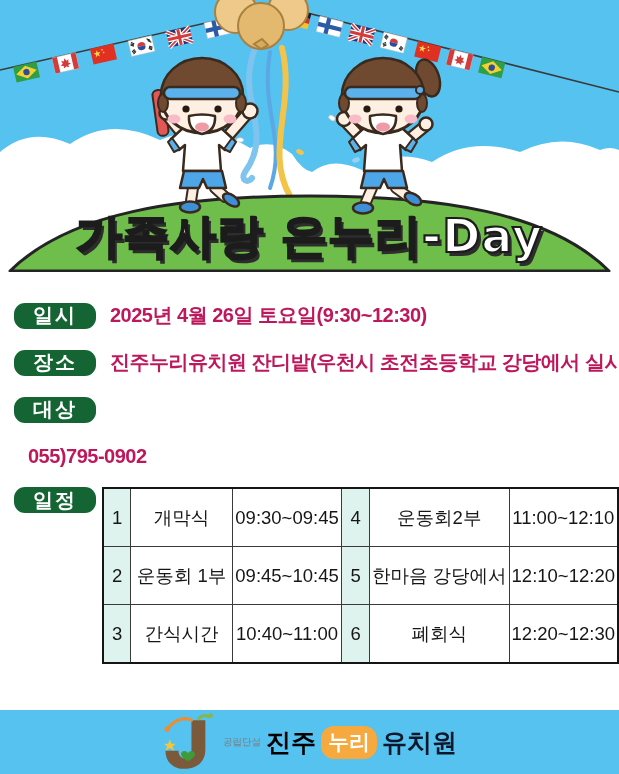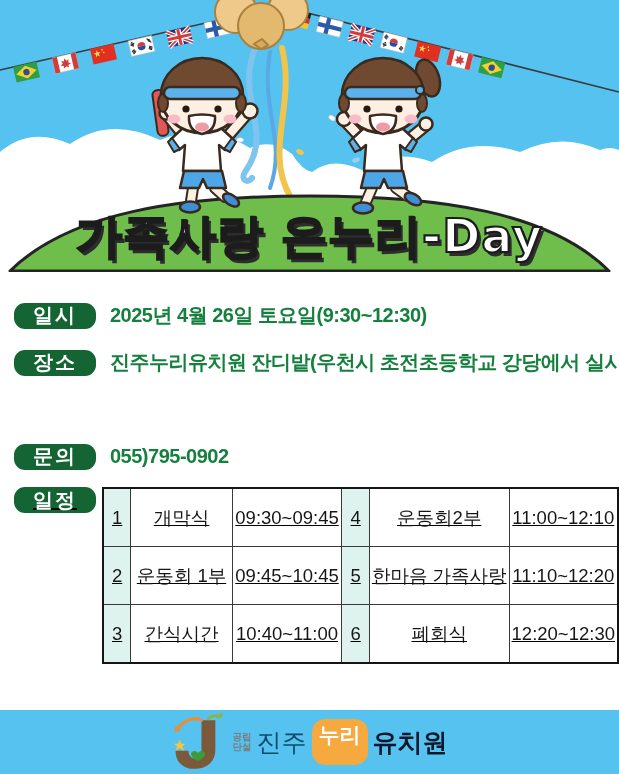--- a/index.html
+++ b/index.html
@@ -10,48 +10,48 @@
   .sky{position:absolute;top:0;left:0;width:619px;height:272px;}
   .title{
     position:absolute;left:0;top:206px;width:100%;margin:0;text-align:center;
     font-size:46px;font-weight:800;color:#ffffff;letter-spacing:1px;
     -webkit-text-stroke:2.2px #1c1c1c;
     text-shadow:3px 4px 0 #2d2d2d;
     font-family:"DejaVu Sans","Liberation Sans",sans-serif;
   }
   .content{position:absolute;top:299px;left:14px;right:0;}
   .info-row{display:flex;align-items:center;height:33px;margin-bottom:14px;}
-  .info-row.schedule-row{align-items:flex-start;height:auto;text-decoration:underline;}
+  .info-row.schedule-row{align-items:flex-start;height:auto;}
   .badge{
     flex:none;width:82px;height:26px;border-radius:11px;background:#156534;
     color:#fff;font-size:20px;font-weight:700;letter-spacing:2px;
     display:flex;align-items:center;justify-content:center;
   }
   .value{
-    margin-left:14px;color:#15803d;font-size:20px;font-weight:700;
+    margin-left:14px;color:#be185d;font-size:20px;font-weight:700;
     white-space:nowrap;letter-spacing:-0.5px;
   }
   table.schedule{
     border-collapse:collapse;margin-left:6px;background:#fff;border:2.5px solid #151515;
   }
   table.schedule td{
     border:1.5px solid #3a3a3a;height:57px;text-align:center;vertical-align:middle;
     font-size:18.5px;color:#161616;padding:0 2px;white-space:nowrap;
   }
   td.numcell{background:#def3ee;}
   .footer{
     position:absolute;left:0;bottom:0;width:619px;height:64px;background:#55c2f0;
     display:flex;align-items:center;justify-content:center;gap:9px;
   }
   .logo-text{display:flex;align-items:center;gap:5px;}
-  .org-type{display:flex;flex-direction:column;font-size:9.5px;line-height:10px;
-    color:#7c7c7c;font-weight:700;text-align:center;justify-content:center;}
-  .org-name-1{color:#0c4a6e;font-size:25px;font-weight:400;}
+  .org-type{display:flex;flex-direction:row;font-size:9.5px;line-height:10px;
+    color:#7c7c7c;font-weight:400;text-align:center;justify-content:center;}
+  .org-name-1{color:#000000;font-size:25px;font-weight:700;}
   .nuri-chip{background:#f5a93f;color:#fff;font-size:21px;font-weight:800;
-    border-radius:13px;padding:2px 7px 16px;}
+    border-radius:13px;padding:2px 7px 3px;}
   .org-name-3{color:#0f172a;font-size:25px;font-weight:800;}
 </style>
 </head>
 <body>
 
 <div class="poster">
 
   <div class="sky">
     <svg width="619" height="272" viewBox="0 0 619 272">
       <rect x="0" y="0" width="619" height="272" fill="#55c2f0"></rect>
@@ -251,24 +251,24 @@
       <span class="badge">일시</span>
       <span class="value">2025년 4월 26일 토요일(9:30~12:30)</span>
     </div>
 
     <div class="info-row">
       <span class="badge">장소</span>
       <span class="value">진주누리유치원 잔디밭(우천시 초전초등학교 강당에서 실시)</span>
     </div>
 
     <div class="info-row">
+      <span class="badge">대상</span>
     </div>
 
     <div class="info-row">
-      <span class="badge">문의</span>
       <span class="value">055)795-0902</span>
     </div>
 
     <div class="info-row schedule-row">
       <span class="badge">일정</span>
       <table class="schedule">
         <colgroup>
           <col style="width:32px">
             <col style="width:104px">
             <col style="width:110px">
@@ -283,22 +283,22 @@
             <td>09:30~09:45</td>
             <td class="numcell">4</td>
             <td>운동회2부</td>
             <td>11:00~12:10</td>
           </tr>
           <tr>
             <td class="numcell">2</td>
             <td>운동회 1부</td>
             <td>09:45~10:45</td>
             <td class="numcell">5</td>
-            <td>한마음 가족사랑</td>
-            <td>11:10~12:20</td>
+            <td>한마음 강당에서</td>
+            <td>12:10~12:20</td>
           </tr>
           <tr>
             <td class="numcell">3</td>
             <td>간식시간</td>
             <td>10:40~11:00</td>
             <td class="numcell">6</td>
             <td>폐회식</td>
             <td>12:20~12:30</td>
           </tr>
         </tbody>

